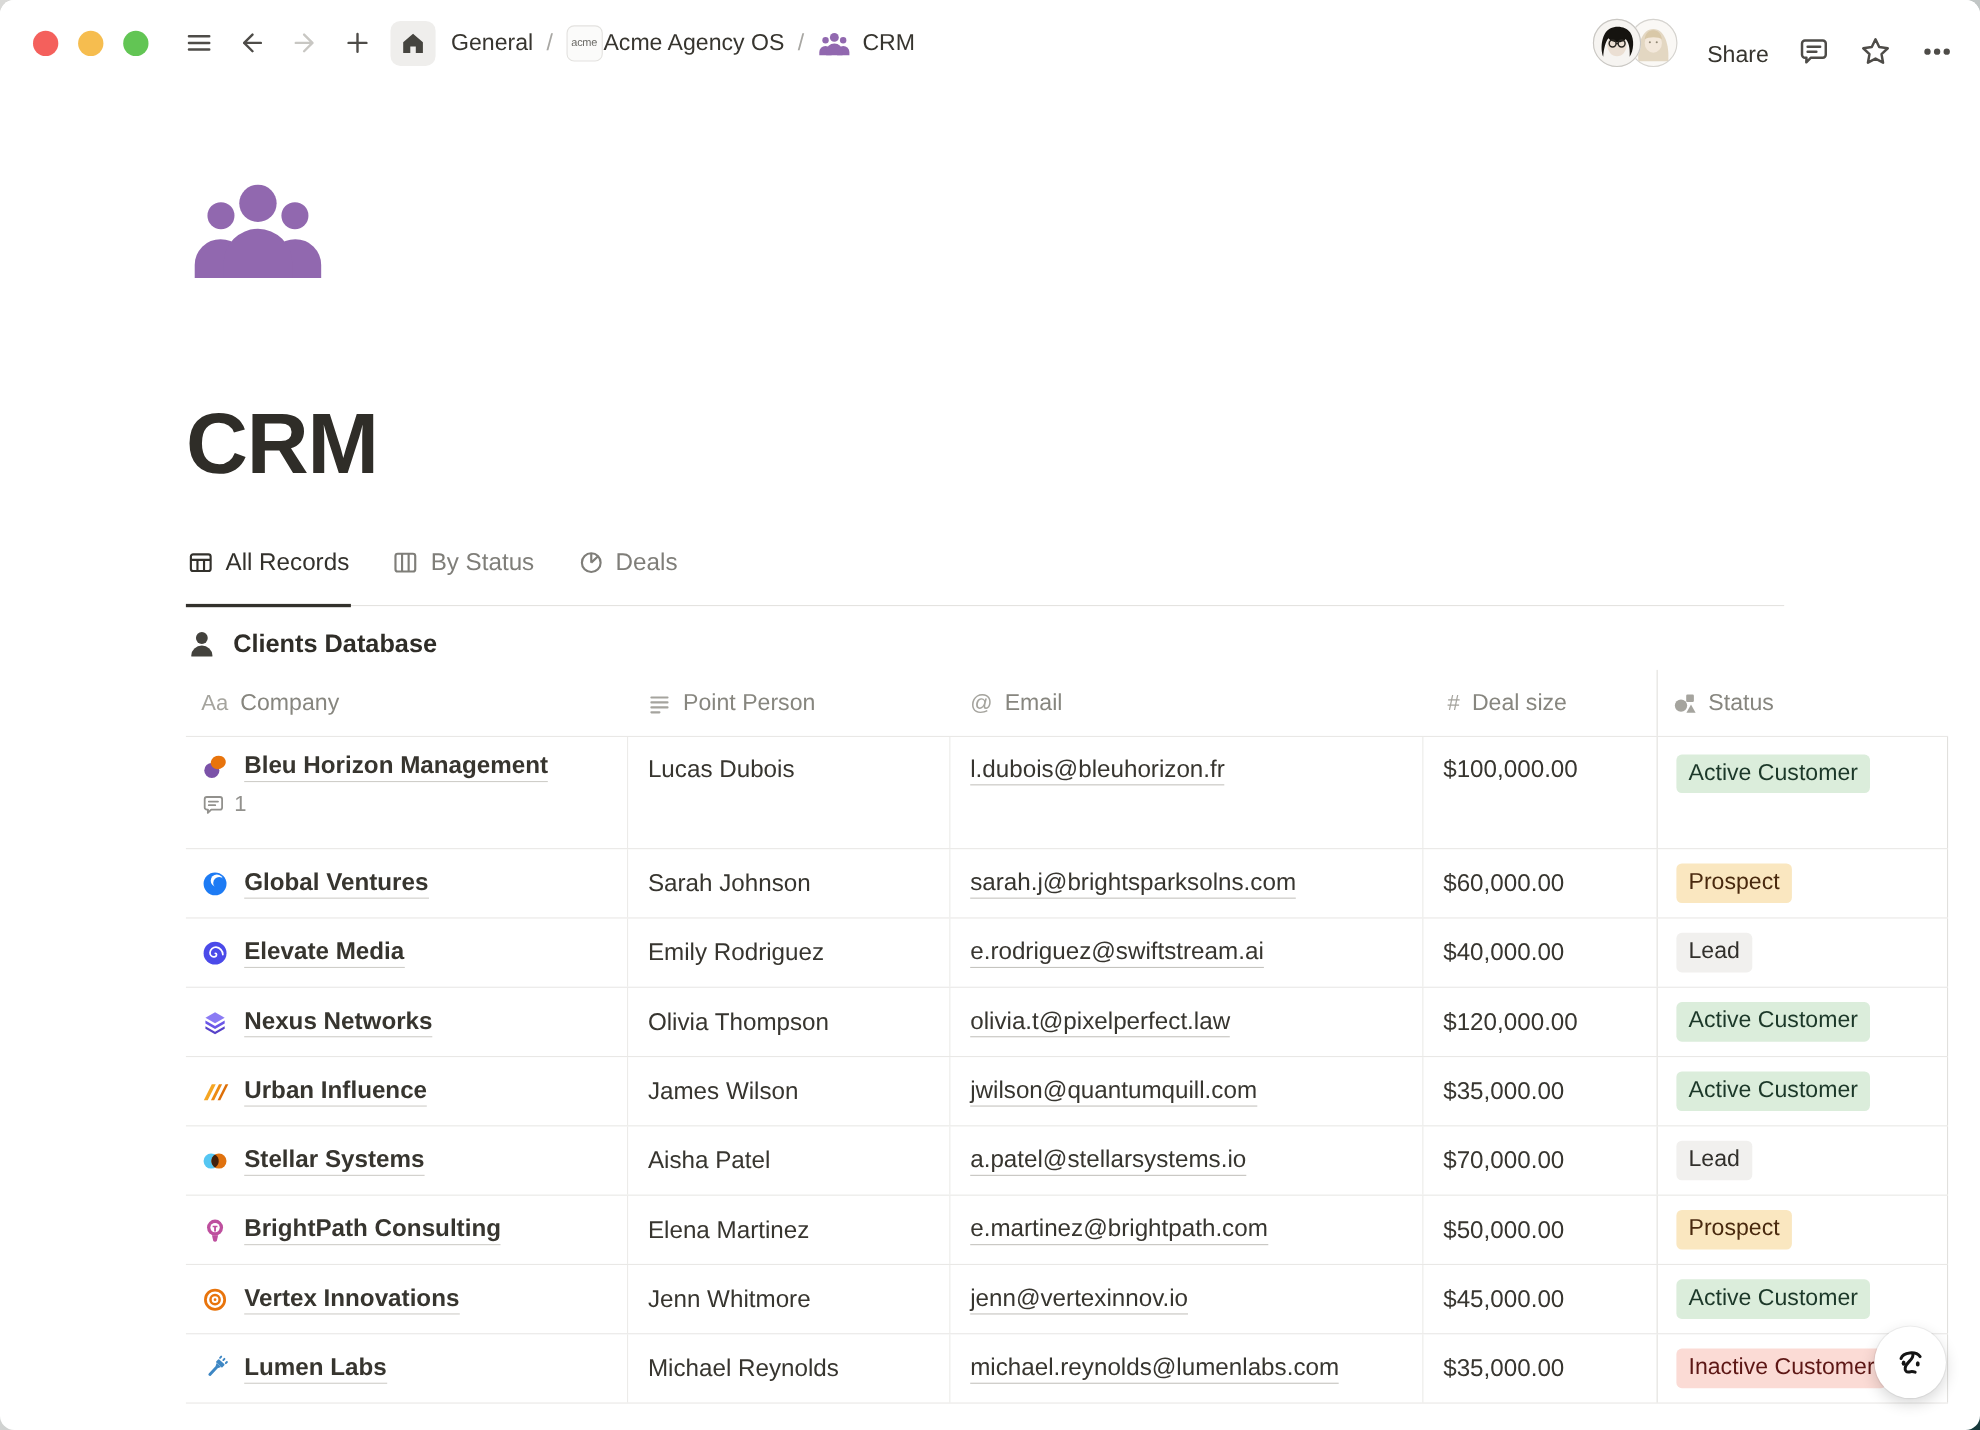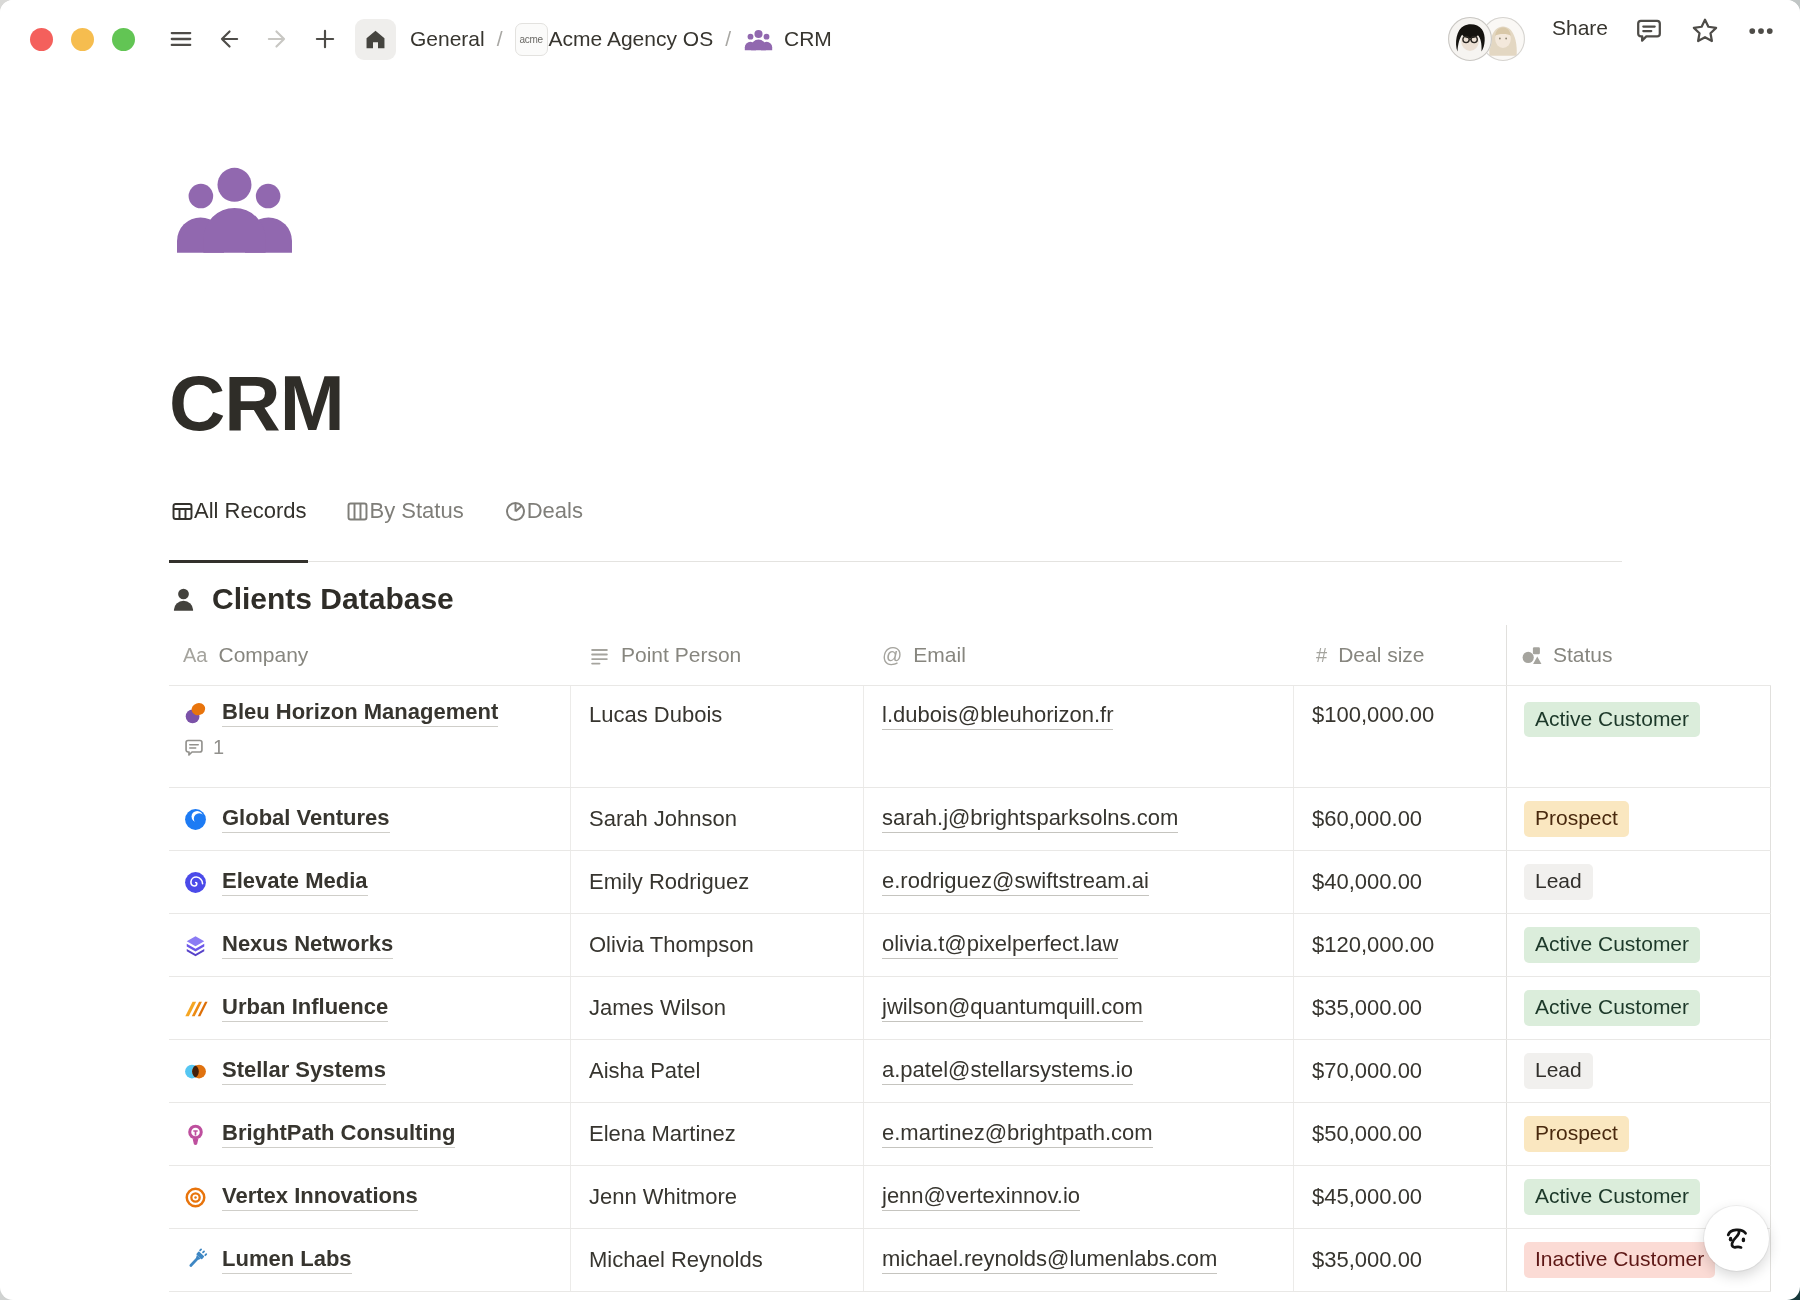--- a/index.html
+++ b/index.html
@@ -23,41 +23,41 @@
   .home-chip { width:41px; height:41px; border-radius:9px; background:#EFEEEC; display:flex;
                align-items:center; justify-content:center; color:#45443F; margin-right:14px; border:none; cursor:pointer; }
   .home-chip svg { width:25px; height:25px; }
   .crumbs { display:flex; align-items:center; font-size:21px; color:#37352F; }
   .crumb { cursor:pointer; white-space:nowrap; }
   .crumb-sep { color:#A8A7A3; margin:0 12px; }
   .acme-chip { width:33px; height:33px; border-radius:7px; background:#FBFBFA; border:1px solid #E3E2DF;
                display:flex; align-items:center; justify-content:center; font-size:10px; color:#6B6A66;
                margin-right:1px; letter-spacing:-0.3px; cursor:pointer; }
   .mini-people { width:31px; height:23px; color:#9168AF; margin-right:10px; display:flex; }
-  .tb-right { margin-left:auto; display:flex; align-items:flex-start; gap:26px; }
+  .tb-right { margin-left:auto; display:flex; align-items:flex-end; gap:26px; }
   .avatars { display:flex; }
   .av { width:46px; height:46px; border-radius:50%; }
   .av.front { position:relative; z-index:2; }
   .av.back { margin-left:-13px; }
   .share-btn { font-size:21px; color:#37352F; background:none; border:none; cursor:pointer; }
   .icon-btn { background:none; border:none; color:#4E4C48; cursor:pointer; display:flex; }
   .icon-btn svg { width:30px; height:30px; }
   
   main { padding-left:169px; }
   .page-icon { margin-top:83px; width:131px; height:94px; color:#9168AF; }
   .page-icon svg { width:100%; height:100%; }
   .page-title { margin-top:110px; font-size:78px; line-height:76px; font-weight:700;
                 letter-spacing:-1px; color:#2F2D28; }
   .tabs { margin-top:39px; width:1453px; border-bottom:1px solid #E4E3E0; display:flex; gap:36px; }
-  .tab { display:inline-flex; align-items:center; font-size:22px; color:#7F7E79;
-         padding:18px 2px 36px; border:none; background:none; border-bottom:3px solid transparent;
+  .tab { display:inline-flex; align-items:center; gap:11px; font-size:22px; color:#7F7E79;
+         padding:18px 2px 25px; border:none; background:none; border-bottom:3px solid transparent;
          margin-bottom:-2px; cursor:pointer; }
   .tab .ticon { display:flex; } .tab .ticon svg { width:23px; height:23px; }
   .tab.active { color:#33312C; border-bottom-color:#33312C; }
-  .db-title { margin-top:20px; display:flex; align-items:center; gap:14px; font-size:30px;
+  .db-title { margin-top:20px; display:flex; align-items:center; gap:14px; font-size:23px;
               font-weight:700; color:#2F2D28; }
   .db-title .dicon { display:flex; color:#43423D; } .db-title .dicon svg { width:29px; height:29px; }
   
   .table { margin-top:9px; width:1602px; font-size:22px; }
   .trow { display:grid; grid-template-columns:402px 293px 430px 213px 264px;
           border-bottom:1px solid #E9E8E6; height:63px; }
   .trow.thead { height:61px; }
   .trow.tall { height:102px; }
   .th { display:flex; align-items:center; gap:11px; color:#87867F; font-size:21px; padding:0 18px; }
   .th .hicon { color:#A5A49E; display:flex; font-size:20px; }

